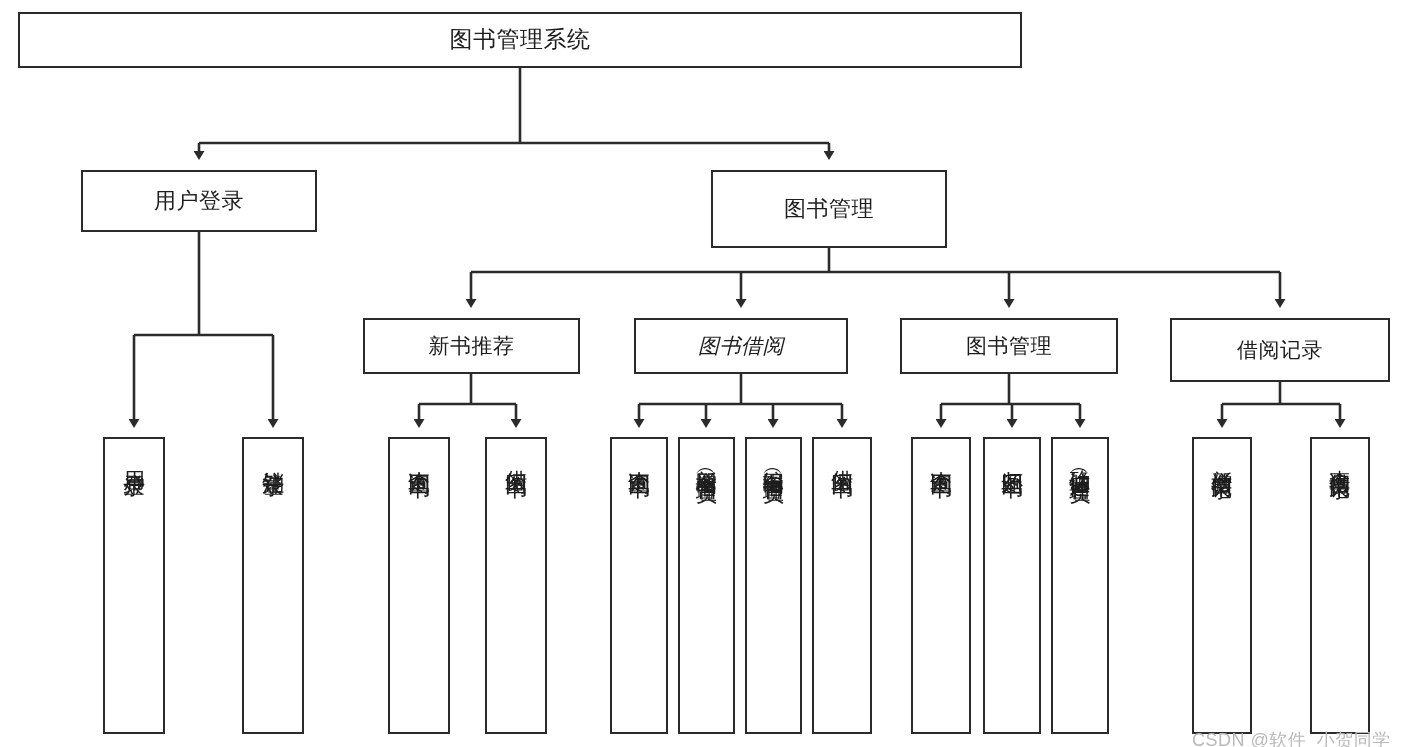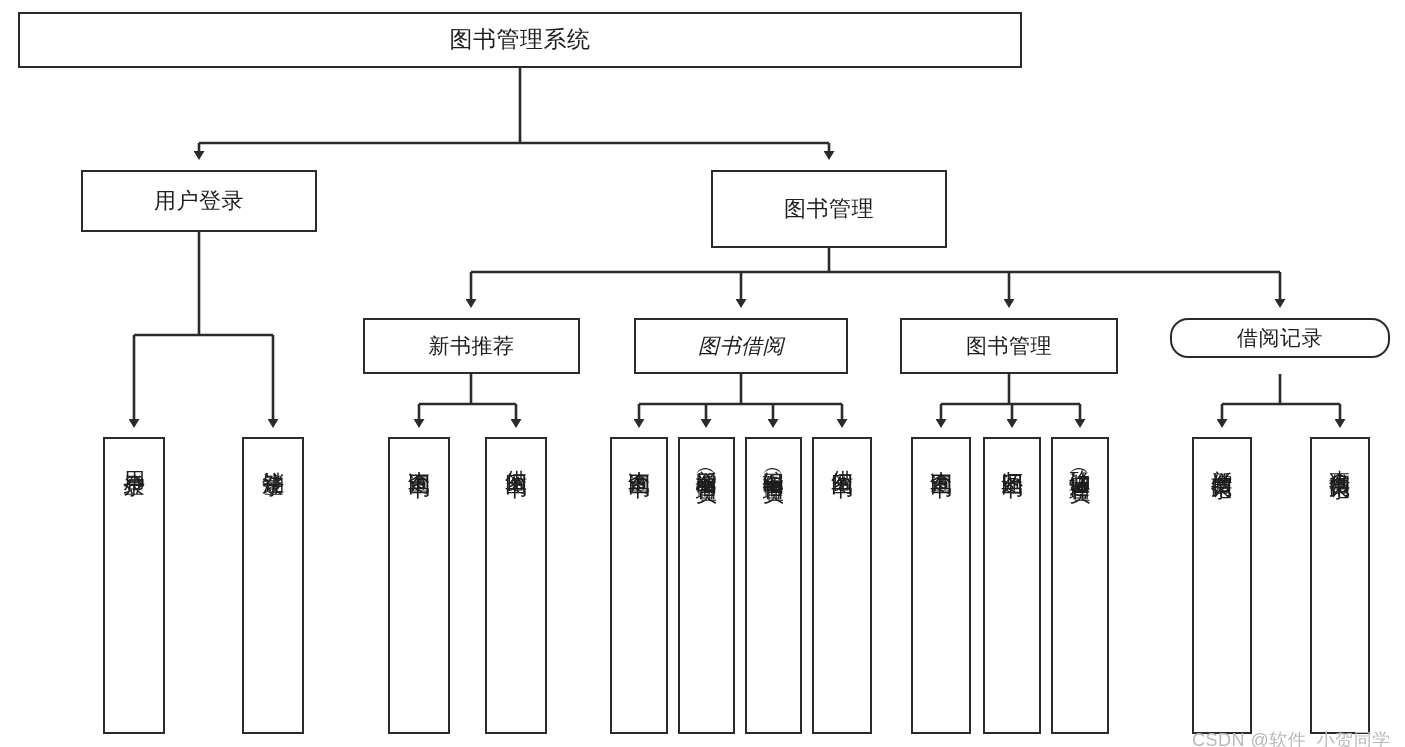--- a/index.html
+++ b/index.html
@@ -141,21 +141,21 @@
 
   <div class="node level3" id="node-l3-0" style="left: 363px; top: 318px; width: 217px; height: 56px; border-color: rgb(43, 43, 43); background: rgb(255, 255, 255); color: rgb(29, 29, 29);">
     <span class="label">新书推荐</span>
   </div>
   <div class="node level3" id="node-l3-1" style="left: 634px; top: 318px; width: 214px; height: 56px; border-color: rgb(43, 43, 43); background: rgb(255, 255, 255); color: rgb(29, 29, 29); font-style: italic;">
     <span class="label">图书借阅</span>
   </div>
   <div class="node level3" id="node-l3-2" style="left: 900px; top: 318px; width: 218px; height: 56px; border-color: rgb(43, 43, 43); background: rgb(255, 255, 255); color: rgb(29, 29, 29);">
     <span class="label">图书管理</span>
   </div>
-  <div class="node level3" id="node-l3-3" style="left: 1170px; top: 318px; width: 220px; height: 40px; border-color: rgb(43, 43, 43); background: rgb(255, 255, 255); color: rgb(29, 29, 29); border-radius: 18px;">
+  <div class="node level3" id="node-l3-3" style="left: 1170px; top: 318px; width: 220px; height: 64px; border-color: rgb(43, 43, 43); background: rgb(255, 255, 255); color: rgb(29, 29, 29);">
     <span class="label">借阅记录</span>
   </div>
 
   <div class="node leaf wide" id="node-leaf-0" style="left: 103px; top: 437px; width: 62px; height: 297px; border-color: rgb(43, 43, 43); background: rgb(255, 255, 255); color: rgb(29, 29, 29);">
     <span class="label">用户登录</span>
   </div>
   <div class="node leaf wide" id="node-leaf-1" style="left: 242px; top: 437px; width: 62px; height: 297px; border-color: rgb(43, 43, 43); background: rgb(255, 255, 255); color: rgb(29, 29, 29);">
     <span class="label">注销登录</span>
   </div>
   <div class="node leaf wide" id="node-leaf-2" style="left: 388px; top: 437px; width: 62px; height: 297px; border-color: rgb(43, 43, 43); background: rgb(255, 255, 255); color: rgb(29, 29, 29);">

